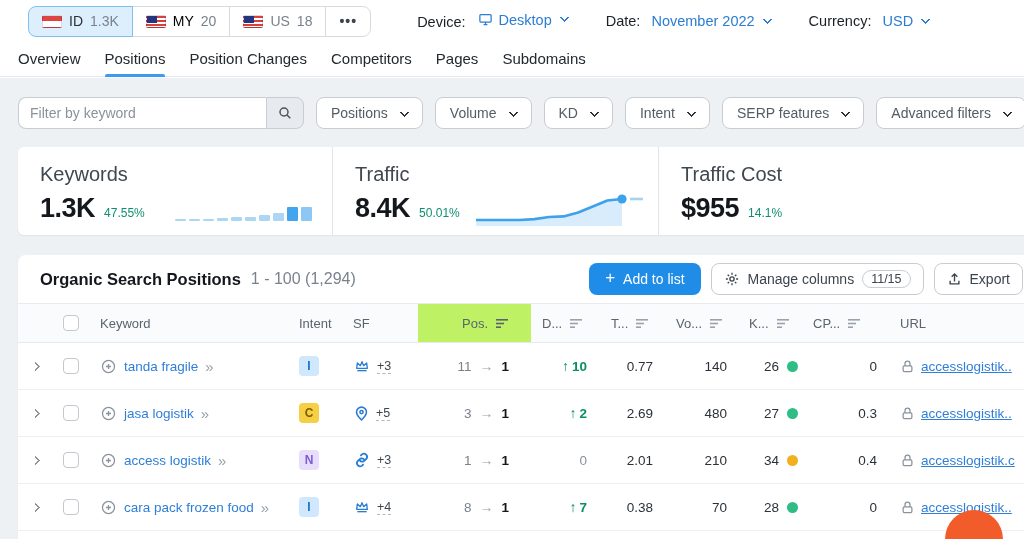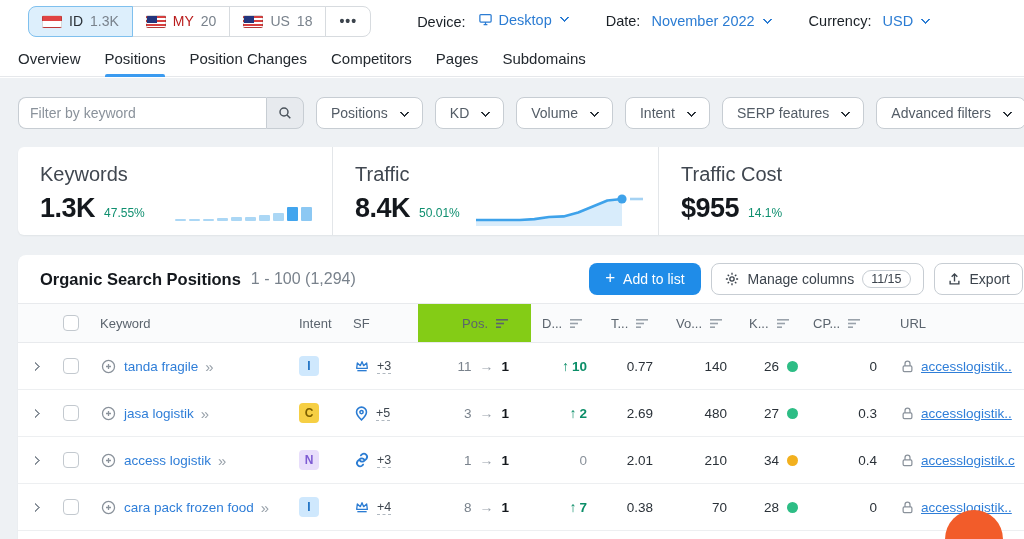--- a/index.html
+++ b/index.html
@@ -87,21 +87,21 @@
   .c-sf  { width:65px; display:flex; align-items:center; gap:6px; }
   .c-pos { width:113px; display:flex; justify-content:flex-end; align-items:center; gap:8px; padding-right:22px; }
   .c-d   { width:69px; display:flex; justify-content:flex-end; align-items:center; gap:3px; padding-right:13px; }
   .c-t   { width:65px; display:flex; justify-content:flex-end; padding-right:12px; }
   .c-vo  { width:73px; display:flex; justify-content:flex-end; padding-right:11px; }
   .c-k   { width:64px; display:flex; justify-content:flex-end; align-items:center; gap:8px; padding-right:4px; }
   .c-cp  { width:85px; display:flex; justify-content:flex-end; padding-right:10px; }
   .c-url { width:210px; display:flex; align-items:center; gap:6px; padding-left:13px; overflow:hidden; white-space:nowrap; }
   .cols .c-kw, .cols .c-sf { color:#5b646e; }
   .cols .hcell { display:flex; align-items:center; gap:8px; }
-  .cols .c-pos { background:#84cc16; height:100%; justify-content:flex-end; }
+  .cols .c-pos { background:#bef264; height:100%; justify-content:flex-end; }
   .cols .c-d, .cols .c-t, .cols .c-vo, .cols .c-k, .cols .c-cp { justify-content:flex-start; padding-left:11px; gap:8px; }
   .sorticon { flex:none; }
 
   .cb { width:16px; height:16px; border:1.5px solid #c3c9cf; border-radius:4px; background:#fff; cursor:pointer; }
   .chev-r { width:7px; height:7px; border-right:2px solid #8a929b; border-bottom:2px solid #8a929b;
     transform:rotate(-45deg); border-radius:1px; cursor:pointer; }
   .kw-link { color:#2f7ed8; cursor:pointer; white-space:nowrap; }
   .dblchev { color:#98a1aa; font-size:15px; cursor:pointer; }
   .ibadge { width:20px; height:20px; border-radius:4px; font-size:12px; font-weight:700;
     display:flex; align-items:center; justify-content:center; }
@@ -138,21 +138,21 @@
   <div class="seg-group">
     <div class="seg selected">
       <span class="flag flag-id"></span>
       <span class="cc">ID</span>
       <span class="cnt">1.3K</span>
     </div>
     <div class="seg">
       <span class="flag flag-my">
           <span class="canton"></span>
         </span>
-      <span class="cc" style="color:#b91c1c">MY</span>
+      <span class="cc" style="color:#000000">MY</span>
       <span class="cnt">20</span>
     </div>
     <div class="seg">
       <span class="flag flag-us">
           <span class="canton"></span>
         </span>
       <span class="cc" style="color:#79828c">US</span>
       <span class="cnt">18</span>
     </div>
     <div class="seg more">
@@ -208,25 +208,25 @@
             <circle cx="10.5" cy="10.5" r="6"></circle>
             <path d="M15 15l5 5"></path>
           </svg>
       </div>
     </div>
     <div class="pill">
       <span>Positions</span>
         <span class="chev"></span>
     </div>
     <div class="pill">
+      <span>Volume</span>
+        <span class="chev"></span>
+    </div>
+    <div class="pill">
       <span>KD</span>
-        <span class="chev"></span>
-    </div>
-    <div class="pill">
-      <span>Volume</span>
         <span class="chev"></span>
     </div>
     <div class="pill">
       <span>Intent</span>
         <span class="chev"></span>
     </div>
     <div class="pill">
       <span>SERP features</span>
         <span class="chev"></span>
     </div>

